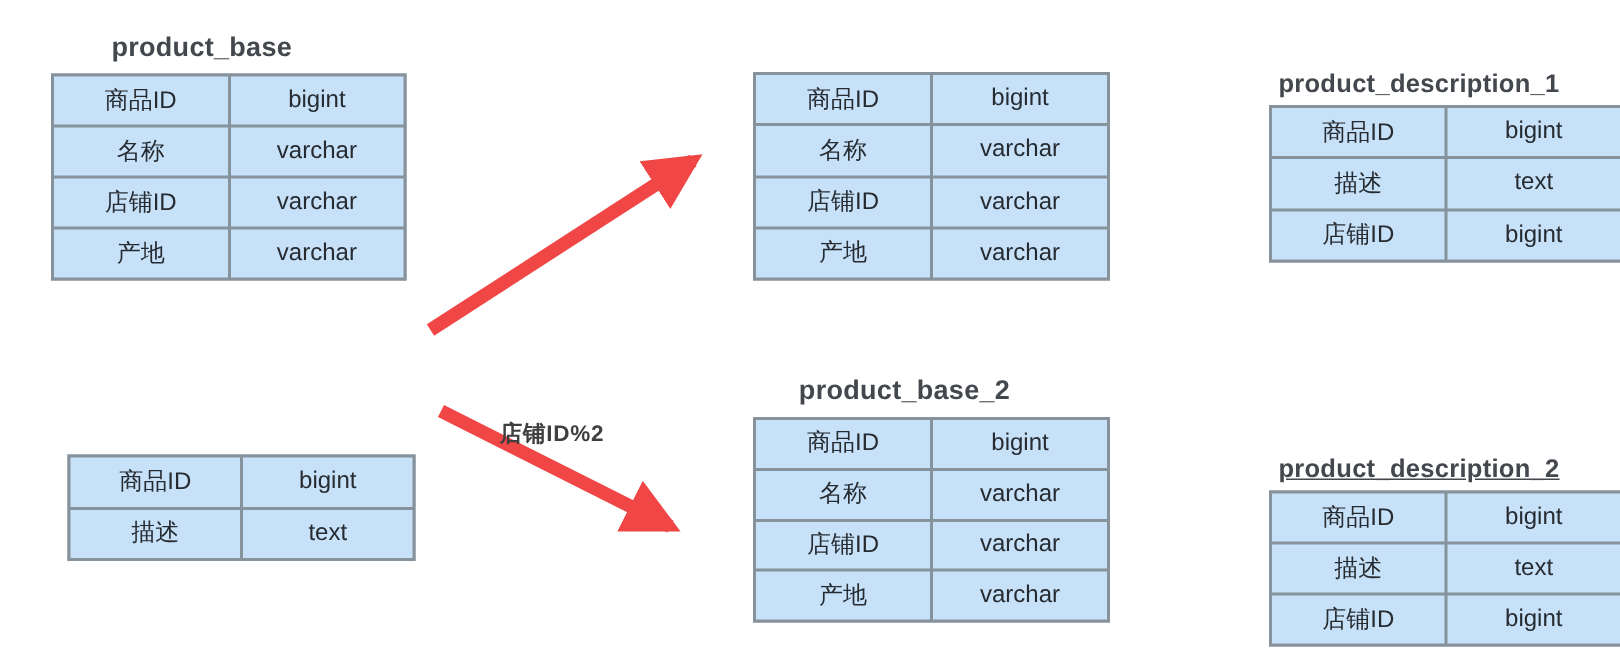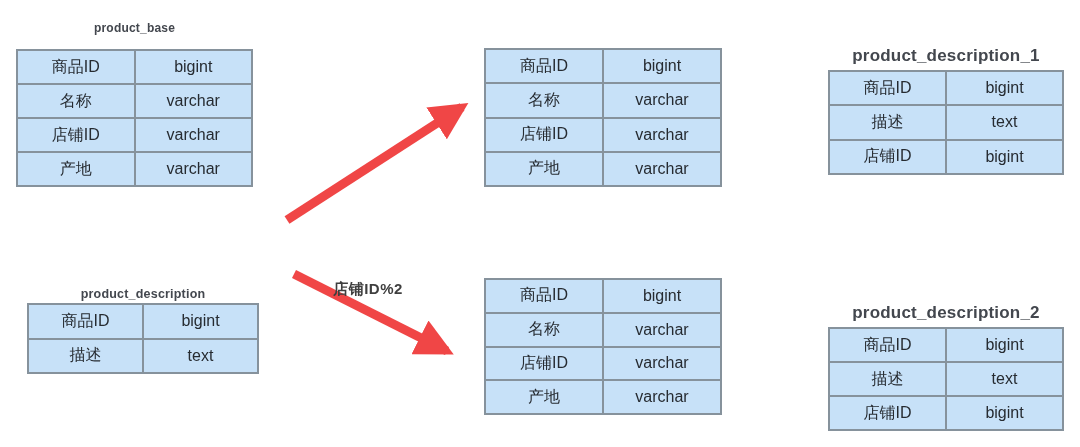--- a/index.html
+++ b/index.html
@@ -16,34 +16,35 @@
   body{
     position:relative;
     background:var(--background,#fff);
     font-family:"Liberation Sans","DejaVu Sans",sans-serif;
     overflow:hidden;
   }
   .canvas{position:absolute;inset:0;width:1080px;height:447px;}
   .tbl-title{
     position:absolute;
     text-align:center;
-    font-size:12px;
+    font-size:18px;
     font-weight:600;
     color:var(--title_text,#43474E);
     letter-spacing:0.2px;
     white-space:nowrap;
   }
   .tbl-title.small{font-size:12.5px;font-weight:700;}
   .tbl{
     position:absolute;
     display:grid;
     grid-template-columns:1fr 1fr;
     gap:2px;
     background:var(--table_border,#86929C);
     border:2px solid var(--table_border,#86929C);
+    margin-left:18px;
   }
   .cell{
     background:var(--table_fill,#C7E1F8);
     display:flex;
     align-items:center;
     justify-content:center;
     font-size:16px;
     color:var(--cell_text,#262B31);
     white-space:nowrap;
   }
@@ -84,39 +85,39 @@
     <div class="cell">商品ID</div>
     <div class="cell">bigint</div>
     <div class="cell">名称</div>
     <div class="cell">varchar</div>
     <div class="cell">店铺ID</div>
     <div class="cell">varchar</div>
     <div class="cell">产地</div>
     <div class="cell">varchar</div>
   </div>
 
-  <div class="tbl-title small" style="left:27px;top:287px;width:232px;">product_description</div>
   <div class="tbl" style="left:27px;top:303px;width:232px;height:71px;">
     <div class="cell">商品ID</div>
     <div class="cell">bigint</div>
     <div class="cell">描述</div>
     <div class="cell">text</div>
   </div>
 
   <div class="tbl" style="left:484px;top:48px;width:238px;height:139px;">
     <div class="cell">商品ID</div>
     <div class="cell">bigint</div>
     <div class="cell">名称</div>
     <div class="cell">varchar</div>
     <div class="cell">店铺ID</div>
     <div class="cell">varchar</div>
     <div class="cell">产地</div>
     <div class="cell">varchar</div>
   </div>
 
+  <div class="tbl-title" style="left:484px;top:250px;width:238px;">product_base_2</div>
   <div class="tbl" style="left:484px;top:278px;width:238px;height:137px;">
     <div class="cell">商品ID</div>
     <div class="cell">bigint</div>
     <div class="cell">名称</div>
     <div class="cell">varchar</div>
     <div class="cell">店铺ID</div>
     <div class="cell">varchar</div>
     <div class="cell">产地</div>
     <div class="cell">varchar</div>
   </div>
@@ -124,21 +125,21 @@
   <div class="tbl-title" style="left:828px;top:46px;width:236px;font-size:17px;">product_description_1</div>
   <div class="tbl" style="left:828px;top:70px;width:236px;height:105px;">
     <div class="cell">商品ID</div>
     <div class="cell">bigint</div>
     <div class="cell">描述</div>
     <div class="cell">text</div>
     <div class="cell">店铺ID</div>
     <div class="cell">bigint</div>
   </div>
 
-  <div class="tbl-title" style="left:828px;top:303px;width:236px;font-size:17px;">product_description_2</div>
+  <div class="tbl-title" style="left:828px;top:303px;width:236px;font-size:17px;text-decoration:underline;">product_description_2</div>
   <div class="tbl" style="left:828px;top:327px;width:236px;height:104px;">
     <div class="cell">商品ID</div>
     <div class="cell">bigint</div>
     <div class="cell">描述</div>
     <div class="cell">text</div>
     <div class="cell">店铺ID</div>
     <div class="cell">bigint</div>
   </div>
 
 </div>

